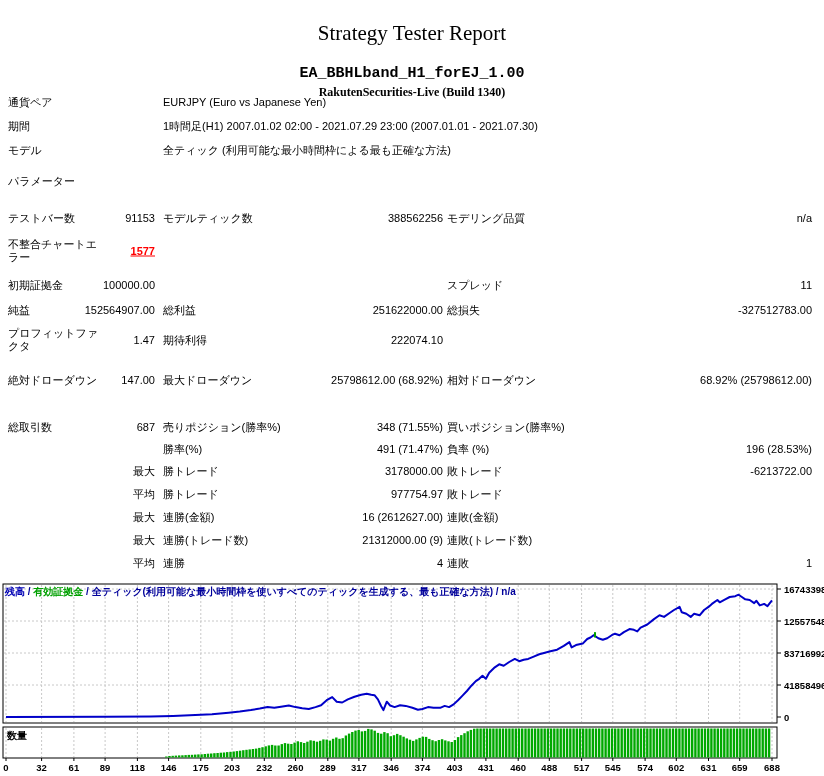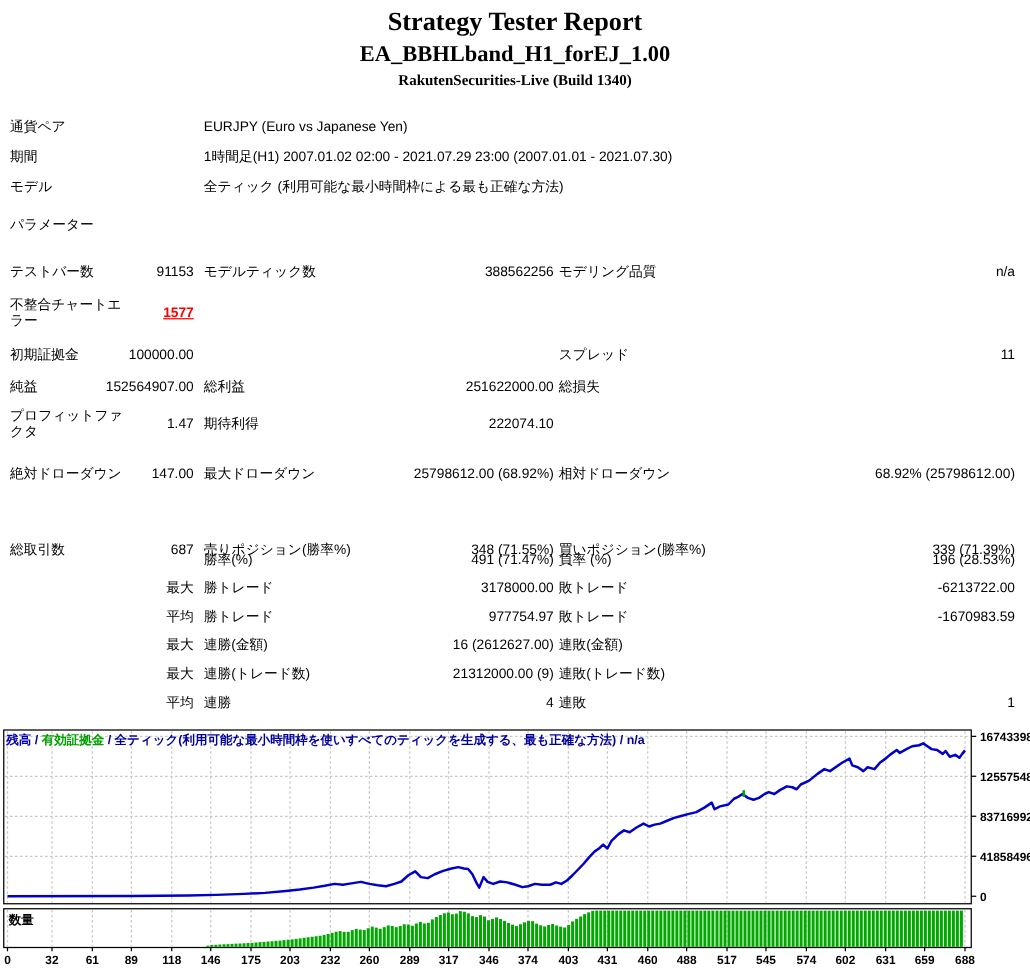--- a/index.html
+++ b/index.html
@@ -3,22 +3,22 @@
 <meta charset="utf-8">
 <style>
   html,body{margin:0;padding:0;}
   body{
     width:824px;height:776px;background:#ffffff;color:#000;
     font-family:"Liberation Sans","DejaVu Sans",sans-serif;font-size:11px;
     position:relative;overflow:hidden;
   }
   .hdr{position:absolute;top:0;left:0;width:824px;text-align:center;
        font-family:"Liberation Serif","DejaVu Serif",serif;}
-  .hdr .t1{font-size:21px;font-weight:bold;margin-top:5px;}
-  .hdr .t2{font-size:18px;font-weight:bold;margin-top:3px;}
+  .hdr .t1{font-size:21px;font-weight:normal;margin-top:21px;}
+  .hdr .t2{font-size:15px;font-weight:bold;margin-top:19px;font-family:Liberation Mono, monospace;}
   .hdr .t3{font-size:12px;font-weight:bold;margin-top:3px;}
   .row{position:absolute;left:0;width:716px;}
   .cell{position:absolute;top:50%;transform:translateY(-50%);line-height:13px;}
   .c1{left:8px;width:92px;}
   .c2{left:72px;width:83px;text-align:right;}
   .c3{left:163px;width:178px;}
   .c4{left:275px;width:168px;text-align:right;}
   .c5{left:447px;width:168px;}
   .c6{left:554px;width:258px;text-align:right;}
   .cv{left:163px;width:652px;line-height:17px;}
@@ -68,62 +68,61 @@
       <div class="cell c2">100000.00</div>
       <div class="cell c5">スプレッド</div>
       <div class="cell c6">11</div>
     </div>
     <div class="row" style="top: 299px; height: 22px;">
       <div class="cell c1">純益</div>
       <div class="cell c2">152564907.00</div>
       <div class="cell c3">総利益</div>
       <div class="cell c4">251622000.00</div>
       <div class="cell c5">総損失</div>
+      <div class="cell c6">-327512783.00</div>
     </div>
     <div class="row" style="top: 320px; height: 40px;">
       <div class="cell c1">プロフィットファクタ</div>
       <div class="cell c2">1.47</div>
       <div class="cell c3">期待利得</div>
       <div class="cell c4">222074.10</div>
     </div>
     <div class="row" style="top: 358px; height: 44px;">
       <div class="cell c1">絶対ドローダウン</div>
       <div class="cell c2">147.00</div>
       <div class="cell c3">最大ドローダウン</div>
       <div class="cell c4">25798612.00 (68.92%)</div>
       <div class="cell c5">相対ドローダウン</div>
       <div class="cell c6">68.92% (25798612.00)</div>
     </div>
-    <div class="row" style="top: 430px; height: 22px;">
+    <div class="row" style="top: 416px; height: 22px;">
       <div class="cell c1">総取引数</div>
       <div class="cell c2">687</div>
       <div class="cell c3">売りポジション(勝率%)</div>
       <div class="cell c4">348 (71.55%)</div>
       <div class="cell c5">買いポジション(勝率%)</div>
-      <div class="cell c6">339 (71.39%)</div>
     </div>
     <div class="row" style="top: 438px; height: 22px;">
       <div class="cell c3">勝率(%)</div>
       <div class="cell c4">491 (71.47%)</div>
       <div class="cell c5">負率 (%)</div>
       <div class="cell c6">196 (28.53%)</div>
     </div>
     <div class="row" style="top: 460px; height: 22px;">
       <div class="cell c2">最大</div>
       <div class="cell c3">勝トレード</div>
       <div class="cell c4">3178000.00</div>
       <div class="cell c5">敗トレード</div>
       <div class="cell c6">-6213722.00</div>
     </div>
     <div class="row" style="top: 483px; height: 22px;">
       <div class="cell c2">平均</div>
       <div class="cell c3">勝トレード</div>
       <div class="cell c4">977754.97</div>
       <div class="cell c5">敗トレード</div>
-      <div class="cell c6">-1670983.59</div>
     </div>
     <div class="row" style="top: 506px; height: 22px;">
       <div class="cell c2">最大</div>
       <div class="cell c3">連勝(金額)</div>
       <div class="cell c4">16 (2612627.00)</div>
       <div class="cell c5">連敗(金額)</div>
     </div>
     <div class="row" style="top: 529px; height: 22px;">
       <div class="cell c2">最大</div>
       <div class="cell c3">連勝(トレード数)</div>

